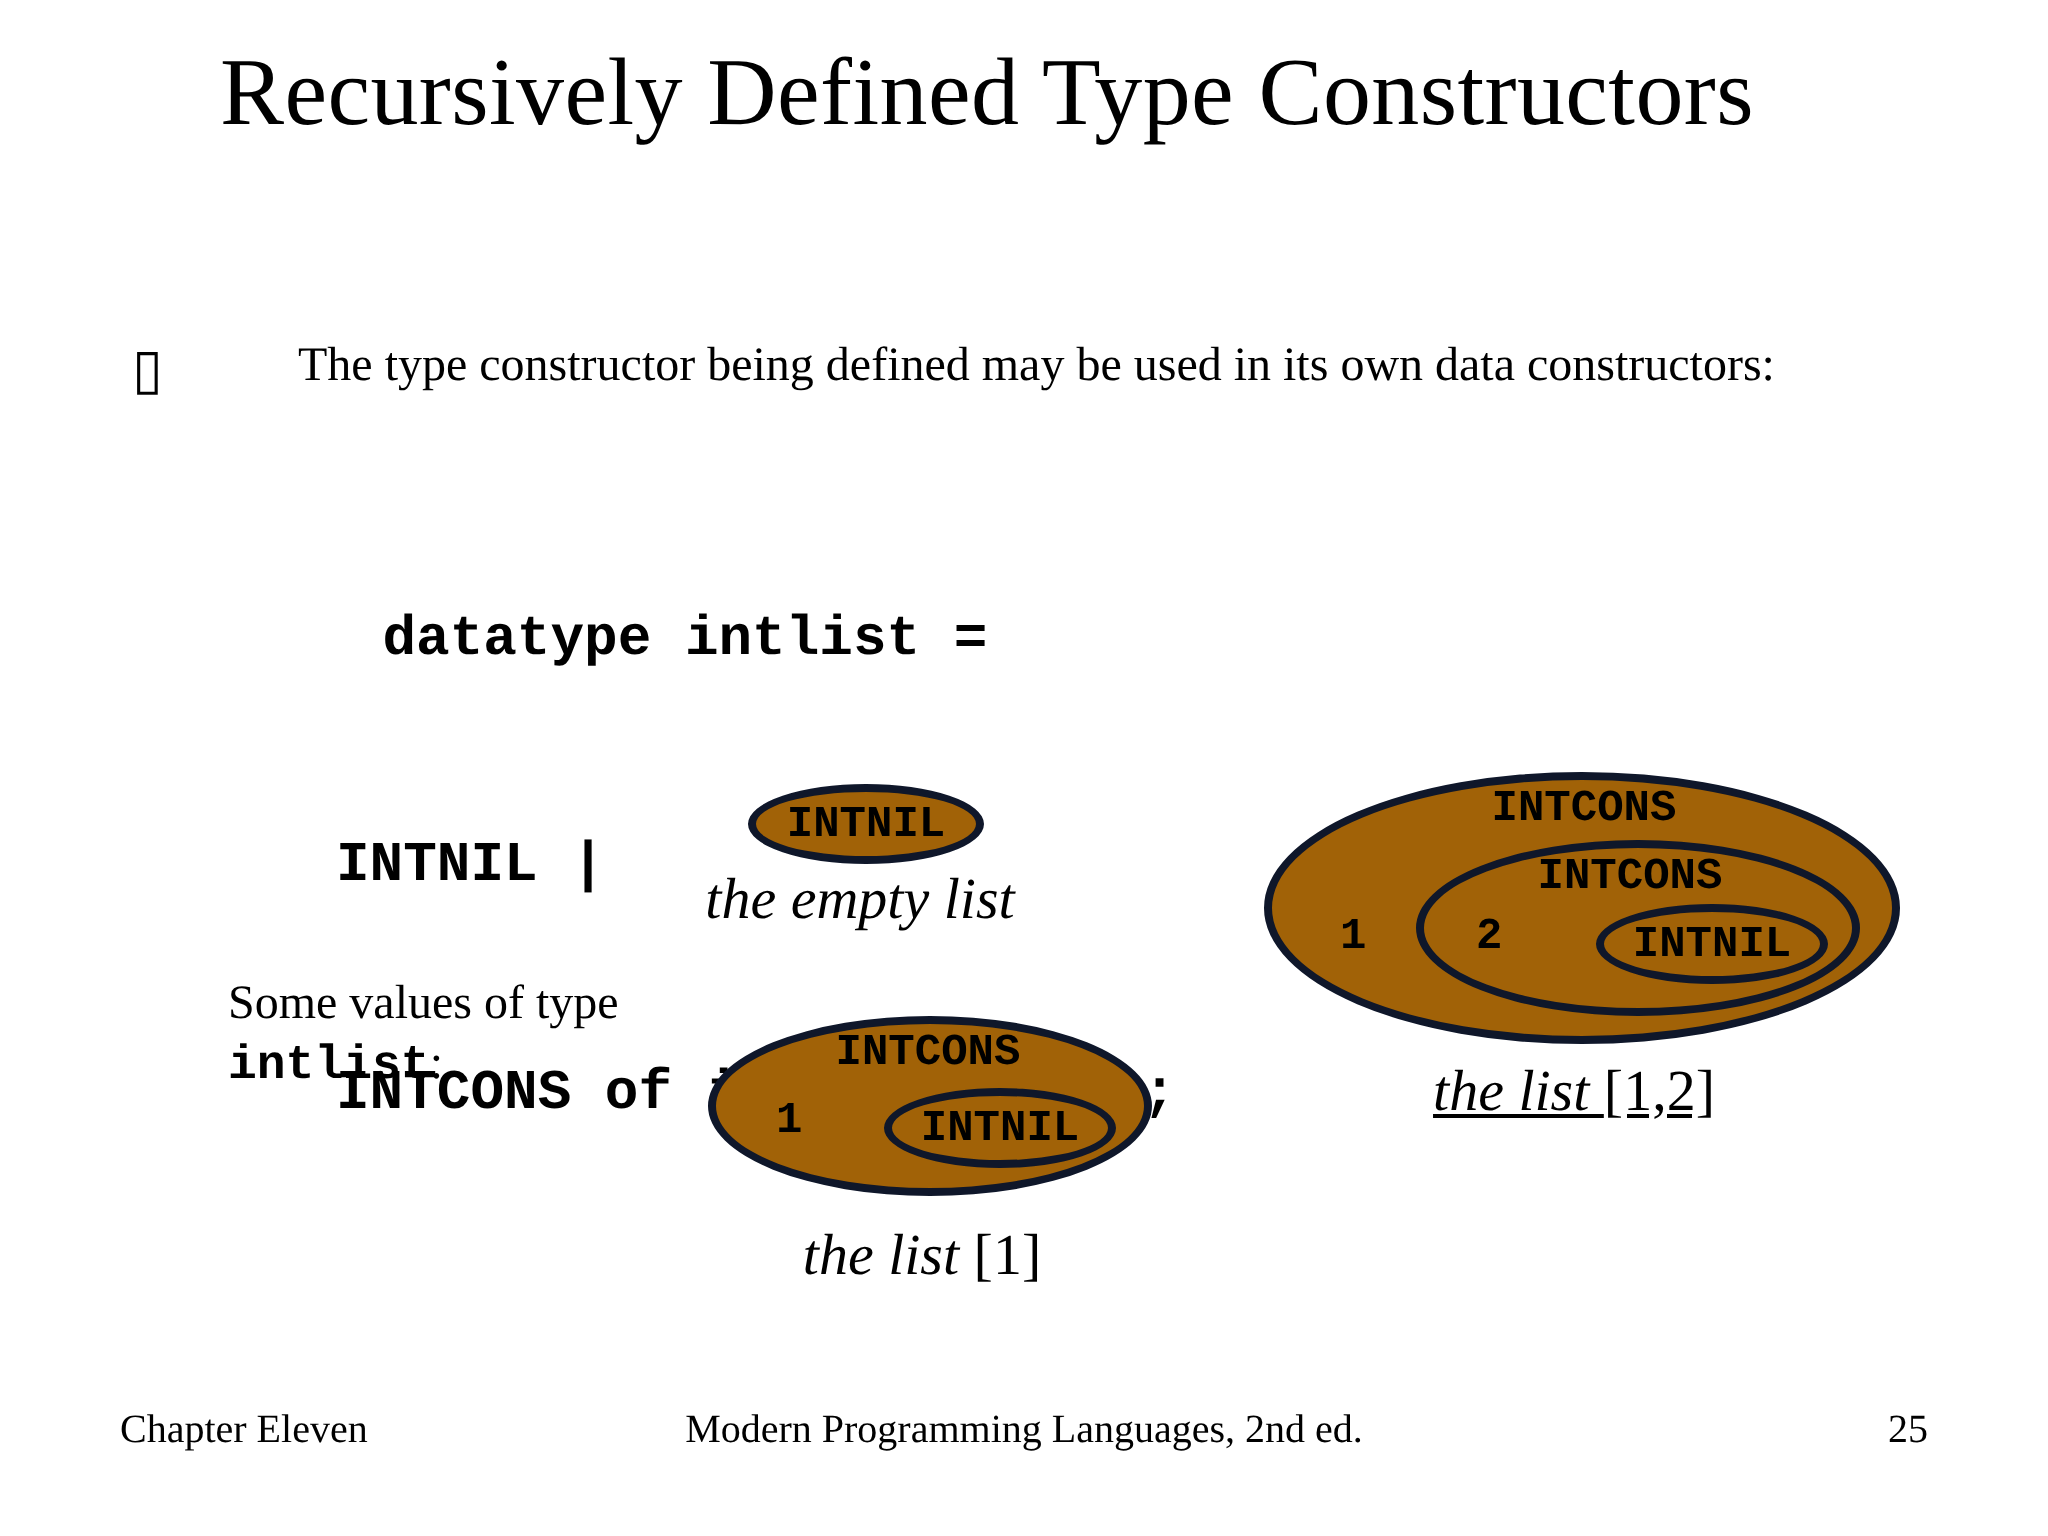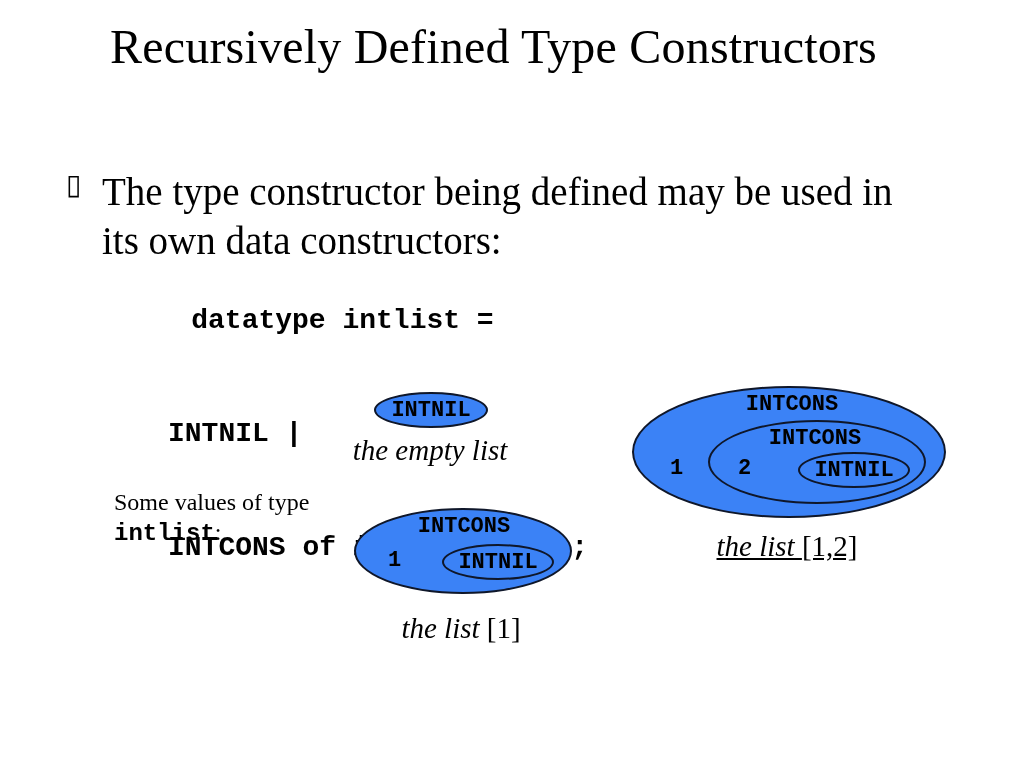--- a/index.html
+++ b/index.html
@@ -35,23 +35,24 @@
     align-items: flex-start;
   }
   .bullet-marker {
     width: 36px;
     font-size: 28px;
     line-height: 1.2;
     color: #000;
     font-family: Arial, sans-serif;
   }
   .bullet-text {
-    font-size: 39px;
+    font-size: 24px;
     line-height: 1.25;
     max-width: 820px;
+    margin-left: 47px;
   }
   .codeblock {
     position: absolute;
     left: 124px;
     top: 264px;
     font-family: "Courier New", Courier, monospace;
     font-weight: bold;
     font-size: 28px;
     line-height: 1.35;
     white-space: pre;
@@ -83,23 +84,23 @@
     font-style: italic;
     font-size: 29px;
     text-align: center;
   }
   .caption .nrm {
     font-style: normal;
   }
 
   .oval {
     position: absolute;
-    border: 2px solid #0f172a;
+    border: 4px solid #0f172a;
     border-radius: 50%;
-    background: #3b82f6;
+    background: #a16207;
   }
   .oval-label-top {
     position: absolute;
     left: 0;
     width: 100%;
     text-align: center;
   }
 
   
   .grp-intnil {
@@ -289,14 +290,19 @@
     <div class="lbl-mid-intcons label-bold">INTCONS</div>
     <div class="label-bold two">2</div>
     <div class="oval inner">
       <span class="label-bold">INTNIL</span>
     </div>
     <div class="caption">
       <span>the list </span><span class="nrm">[1,2]</span>
     </div>
   </div>
 
+  <div class="footer">
+    <div class="fl">Chapter Eleven</div>
+    <div class="fc">Modern Programming Languages, 2nd ed.</div>
+    <div class="fr">25</div>
+  </div>
 
 </div>
 
 </body></html>

